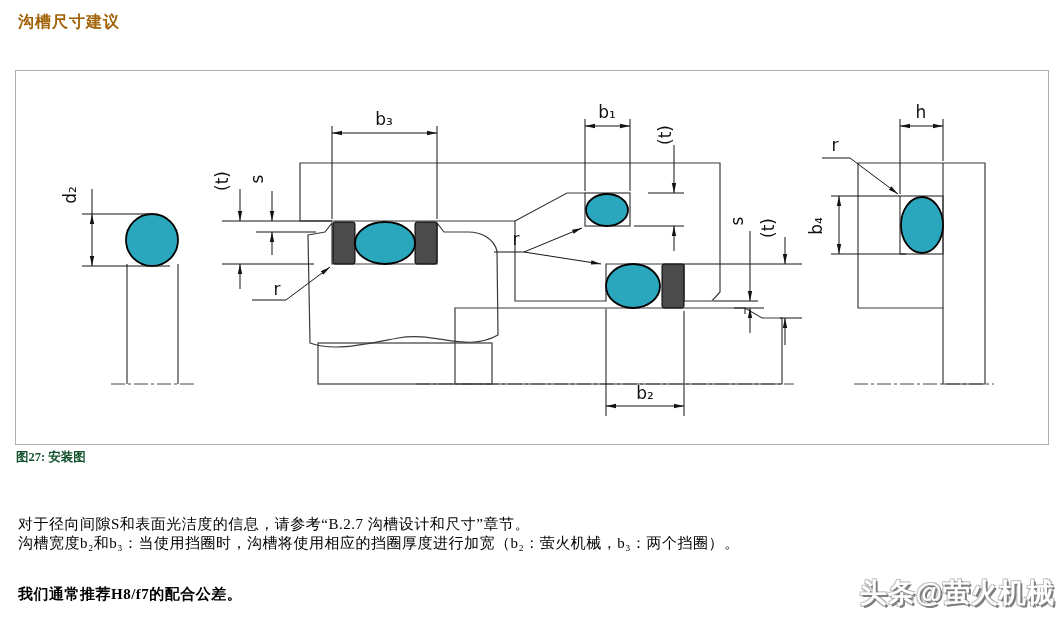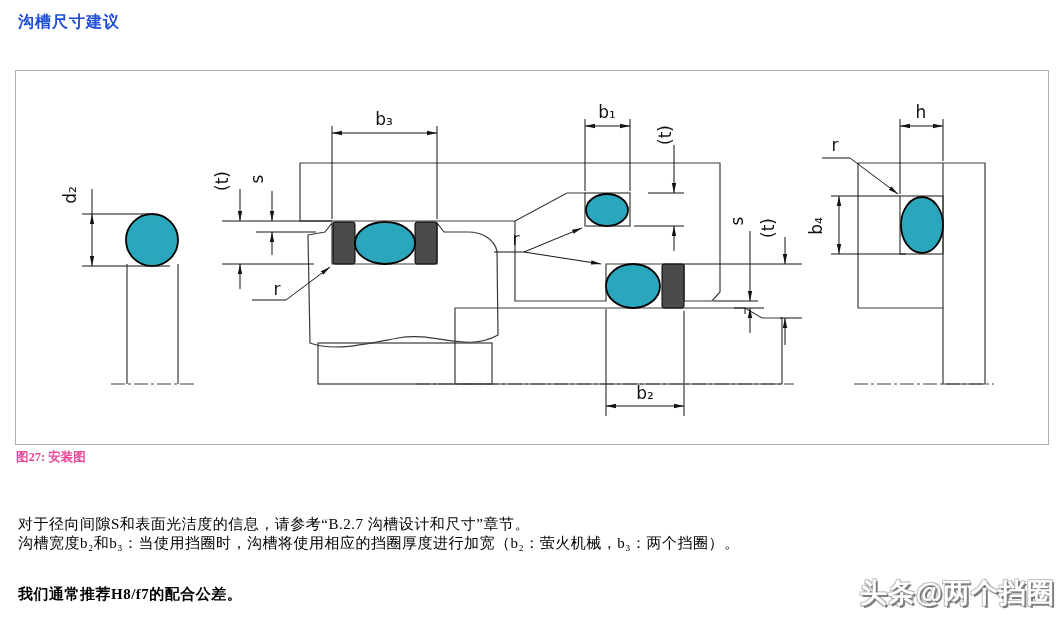--- a/index.html
+++ b/index.html
@@ -2,35 +2,35 @@
 <html><head>
 <meta charset="utf-8">
 <style>
   html,body{margin:0;padding:0;background:#fff;}
   body{width:1063px;height:626px;position:relative;overflow:hidden;
        font-family:"Liberation Serif","DejaVu Serif",serif;}
   .page-title{position:absolute;left:18px;top:12px;font-size:16px;font-weight:bold;
        font-family:"Liberation Sans","DejaVu Sans",sans-serif;letter-spacing:1px;}
   .figure-box{position:absolute;left:15px;top:70px;width:1032px;height:373px;
        border:1px solid #adadad;background:#fff;}
-  .figure-caption{position:absolute;left:16px;top:449px;font-size:12.5px;font-weight:bold;color:#ec4899;}
+  .figure-caption{position:absolute;left:16px;top:449px;font-size:12.5px;font-weight:bold;color:#14532d;}
   .para{position:absolute;left:18px;font-size:15px;color:#000;letter-spacing:0.5px;}
   .p1{top:489px;margin-top:26px;} .p2{top:534px;} .p3{top:585px;font-weight:bold;}
   .watermark{position:absolute;right:8px;top:575px;font-size:27px;font-weight:bold;
        font-family:"Liberation Sans","DejaVu Sans",sans-serif;color:#ffffff;letter-spacing:1px;
        text-shadow:2px 2px 0 #7e7e7e,-1px -1px 0 #c8c8c8,1px -1px 0 #b5b5b5,-1px 1px 0 #b5b5b5;}
   svg{display:block;}
   .dim{stroke:#141414;stroke-width:1;fill:none;}
   .dim-label{font:17px "DejaVu Sans","Liberation Sans",sans-serif;fill:#111;}
   .outline{stroke:#3a3a3a;stroke-width:1.2;fill:none;}
 </style>
 </head>
 <body>
 
-<div class="page-title" style="color: #1d4ed8;">沟槽尺寸建议</div>
+<div class="page-title" style="color: #a16207;">沟槽尺寸建议</div>
 
 <div class="figure-box">
 <svg width="1032" height="373" viewBox="0 0 1032 373" xmlns="http://www.w3.org/2000/svg">
   <defs>
     <marker id="arr" orient="auto-start-reverse" markerUnits="userSpaceOnUse" markerWidth="11" markerHeight="7" refX="10" refY="3.5" viewBox="0 0 11 7">
       <path d="M0,1.3 L10,3.5 L0,5.7 Z" fill="#141414"></path>
     </marker>
     <pattern id="hA" width="8" height="8" patternUnits="userSpaceOnUse" patternTransform="rotate(-45)">
       <rect width="8" height="8" fill="#ececec"></rect>
       <line x1="4" y1="0" x2="4" y2="8" stroke="#b9b9b9" stroke-width="1.2"></line>
@@ -189,13 +189,13 @@
   </g>
 </svg>
 </div>
 
 <div class="figure-caption">图27: 安装图</div>
 
 <div class="para p1">对于径向间隙S和表面光洁度的信息，请参考“B.2.7 沟槽设计和尺寸”章节。</div>
 <div class="para p2">沟槽宽度b₂和b₃：当使用挡圈时，沟槽将使用相应的挡圈厚度进行加宽（b₂：萤火机械，b₃：两个挡圈）。</div>
 <div class="para p3">我们通常推荐H8/f7的配合公差。</div>
 
-<div class="watermark">头条@两个挡圈</div>
+<div class="watermark">头条@萤火机械</div>
 
 </body></html>

